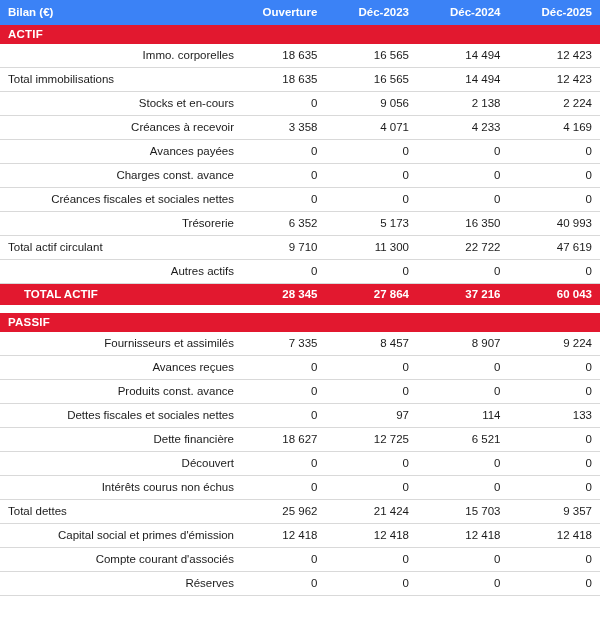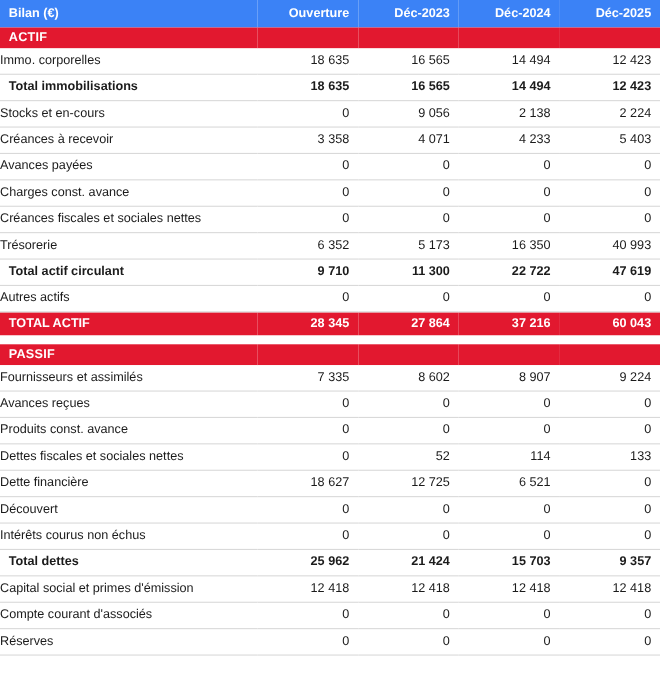--- a/index.html
+++ b/index.html
@@ -53,44 +53,44 @@
   }
   tr.band td.lbl { padding-left: 8px; }
 
   
   tr.data td {
     height: 23px;
     line-height: 23px;
     border-bottom: 1px solid #d9d9d9;
     background: #ffffff;
   }
-  tr.data td.lbl { padding-left: 0; text-align: left; }
+  tr.data td.lbl { padding-left: 0; text-align: right; }
   tr.data td.num { padding-right: 8px; text-align: right; }
 
   
   tr.total td {
     height: 23px;
     line-height: 23px;
     border-bottom: 1px solid #d9d9d9;
     border-top: 1px solid #d9d9d9;
     background: #ffffff;
-    font-weight: bold;
+    font-weight: normal;
   }
   tr.total td.lbl { padding-left: 8px; text-align: left; }
   tr.total td.num { padding-right: 8px; text-align: right; }
 
   
   tr.grand td {
     height: 21px;
     line-height: 21px;
     background: #e2182f;
     color: #ffffff;
     font-weight: bold;
   }
-  tr.grand td.lbl { padding-left: 8px; text-align: left; }
+  tr.grand td.lbl { padding-left: 24px; text-align: left; }
   tr.grand td.num { padding-right: 8px; text-align: right; }
 
   
   tr.spacer td {
     height: 8px;
     background: #ffffff;
     border: none;
   }
 </style>
 </head>
@@ -138,21 +138,21 @@
         <td class="num">0</td>
         <td class="num">9 056</td>
         <td class="num">2 138</td>
         <td class="num">2 224</td>
       </tr>
       <tr class="data">
         <td class="lbl">Créances à recevoir</td>
         <td class="num">3 358</td>
         <td class="num">4 071</td>
         <td class="num">4 233</td>
-        <td class="num">5 403</td>
+        <td class="num">4 169</td>
       </tr>
       <tr class="data">
         <td class="lbl">Avances payées</td>
         <td class="num">0</td>
         <td class="num">0</td>
         <td class="num">0</td>
         <td class="num">0</td>
       </tr>
       <tr class="data">
         <td class="lbl">Charges const. avance</td>
@@ -202,42 +202,42 @@
       <tr class="band">
         <td class="lbl">PASSIF</td>
         <td class="num"></td>
         <td class="num"></td>
         <td class="num"></td>
         <td class="num"></td>
       </tr>
       <tr class="data">
         <td class="lbl">Fournisseurs et assimilés</td>
         <td class="num">7 335</td>
-        <td class="num">8 602</td>
+        <td class="num">8 457</td>
         <td class="num">8 907</td>
         <td class="num">9 224</td>
       </tr>
       <tr class="data">
         <td class="lbl">Avances reçues</td>
         <td class="num">0</td>
         <td class="num">0</td>
         <td class="num">0</td>
         <td class="num">0</td>
       </tr>
       <tr class="data">
         <td class="lbl">Produits const. avance</td>
         <td class="num">0</td>
         <td class="num">0</td>
         <td class="num">0</td>
         <td class="num">0</td>
       </tr>
       <tr class="data">
         <td class="lbl">Dettes fiscales et sociales nettes</td>
         <td class="num">0</td>
-        <td class="num">52</td>
+        <td class="num">97</td>
         <td class="num">114</td>
         <td class="num">133</td>
       </tr>
       <tr class="data">
         <td class="lbl">Dette financière</td>
         <td class="num">18 627</td>
         <td class="num">12 725</td>
         <td class="num">6 521</td>
         <td class="num">0</td>
       </tr>

